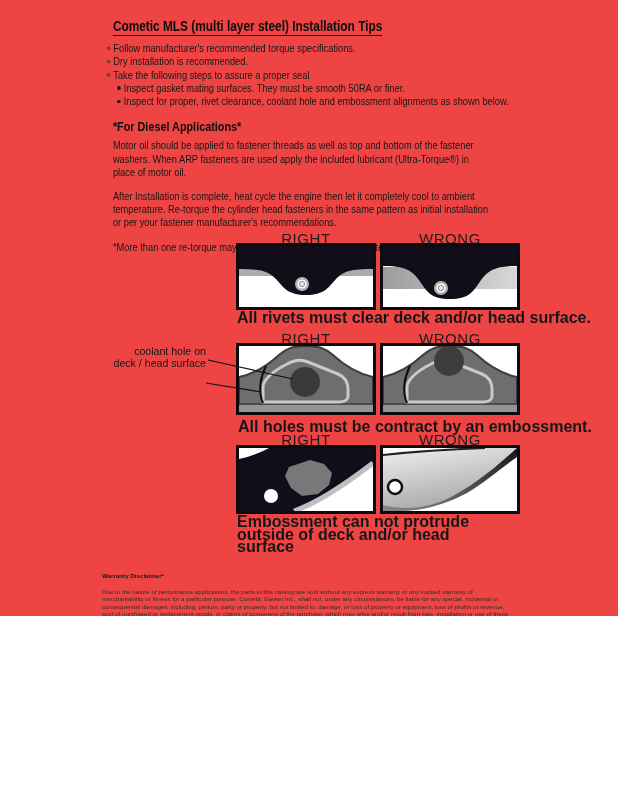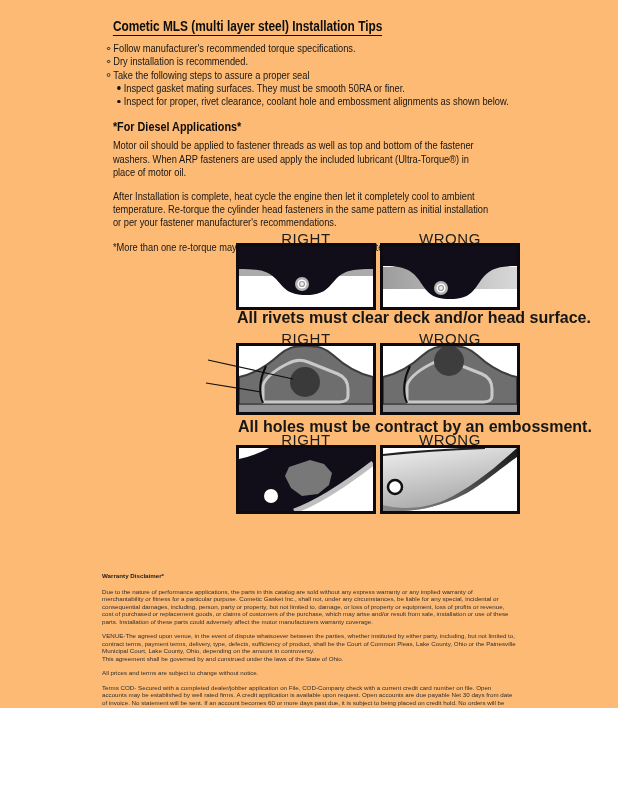--- a/index.html
+++ b/index.html
@@ -1,18 +1,18 @@
 <!DOCTYPE html>
 <html><head>
 <meta charset="utf-8">
 <style>
   * { margin:0; padding:0; box-sizing:border-box; }
   html,body { background:#ffffff; }
   body { width:618px; height:800px; font-family:"Liberation Sans", sans-serif; color:#1b1b1b; }
-  .page { position:relative; width:618px; height:708px; background:#fdba74; overflow:hidden; }
+  .page { position:relative; width:618px; height:616px; background:#ef4444; overflow:hidden; }
 
   
   .intro { position:absolute; left:106px; top:20px; width:482px;
            transform:scaleX(0.86); transform-origin:0 0;
            font-size:10.8px; line-height:13.2px; color:#161616; }
   .title { display:inline-block; margin-left:8px; font-size:13.8px; font-weight:bold;
            color:#0d0d0d; border-bottom:1.6px solid #0d0d0d; padding-bottom:2px; margin-bottom:6px; }
   .b-row { display:flex; align-items:flex-start; }
   .ring  { flex:none; width:3.5px; height:3.5px; border:1px solid #2a2a2a; border-radius:50%;
            margin:4.5px 4px 0 1px; }
@@ -103,20 +103,22 @@
       <circle cx="58" cy="42" r="4.6" fill="#ffffff"></circle>
       <circle cx="58" cy="42" r="2.5" fill="#ececec" stroke="#9a9a9a" stroke-width="1.2"></circle>
     </svg>
   </div>
   <div class="fig-caption" style="left:237px; top:312px;">All rivets must clear deck and/or head surface.</div>
 
   <div class="fig-label" style="left:236px; top:330px;">RIGHT</div>
   <div class="fig-label" style="left:380px; top:330px;">WRONG</div>
 
   <div class="anno" style="top:346px;">
+    <div>coolant hole on</div>
+    <div>deck / head surface</div>
   </div>
 
   <div class="fig-box" style="left:236px; top:343px; height:72px;">
     <svg viewBox="0 0 134 66">
       <path d="M0,66 V31 C14,28 27,21 40,9 C48,2 54,0 67,0 C80,0 86,2 94,9 C107,21 120,28 134,31 V66 Z" fill="#6e6e6e" stroke="#3c3c3c" stroke-width="2"></path>
       <line x1="0" y1="58" x2="134" y2="58" stroke="#434343" stroke-width="1.5"></line>
       <rect x="0" y="59" width="134" height="7" fill="#949494"></rect>
       <path d="M24,56 V41 C24,34 34,25 48,18 C55,14 62,13 69,16 L99,28 C106,31 109,36 109,43 V50 C109,54 105,56 100,56 Z" fill="none" stroke="#c9c9c9" stroke-width="3" stroke-linejoin="round"></path>
       <path d="M27,20 C21,32 19,46 24,57" fill="none" stroke="#0d0d0d" stroke-width="2"></path>
       <circle cx="66" cy="36" r="15" fill="#3a3a3a"></circle>
@@ -163,20 +165,21 @@
           <stop offset="0" stop-color="#161616"></stop>
             <stop offset="1" stop-color="#8a8a8a"></stop>
         </linearGradient>
       </defs>
       <path d="M0,7 C35,3 70,1 98,0 H134 V6 C108,28 82,46 58,56 C37,64 16,63 0,57 Z" fill="url(#bandg)"></path>
       <path d="M0,7 C36,3 72,1 102,0" fill="none" stroke="#222222" stroke-width="2"></path>
       <path d="M134,0 C110,22 86,41 62,52 C41,61 18,62 0,57 L0,63 L10,63 C36,64 62,57 84,45 C104,33 122,17 134,9 Z" fill="url(#wedgeg)"></path>
       <circle cx="12" cy="39" r="7" fill="#ffffff" stroke="#101010" stroke-width="2.5"></circle>
     </svg>
   </div>
+  <div class="fig-caption" style="left:237px; top:516px; width:252px;">Embossment can not protrude outside of deck and/or head surface</div>
 
   <div class="legal">
     <div class="legal-h">Warranty Disclaimer*</div>
     <div class="lp">Due to the nature of performance applications, the parts in this catalog are sold without any express warranty or any implied warranty of merchantability or fitness for a particular purpose.  Cometic Gasket Inc., shall not, under any circumstances, be liable for any special, incidental or consequential damages, including, person, party or property, but not limited to, damage, or loss of property or equipment, loss of profits or revenue, cost of purchased or replacement goods, or claims of customers of the purchase, which may arise and/or result from sale, installation or use of these parts.  Installation of these parts could adversely affect the motor manufacturers warranty coverage.</div>
     <div class="lp">
       <div>VENUE-The agreed upon venue, in the event of dispute whatsoever between the parties, whether instituted by either party, including, but not limited to, contract terms, payment terms, delivery, type, defects, sufficiency of product, shall be the Court of Common Pleas, Lake County, Ohio or the Painesville Municipal Court, Lake County, Ohio, depending on the amount in controversy.</div>
       <div>This agreement shall be governed by and construed under the laws of the State of Ohio.</div>
     </div>
     <div class="lp">All prices and terms are subject to change without notice.</div>
     <div class="lp">Terms COD- Secured with a completed dealer/jobber application on File, COD-Company check with a current credit card number on file.  Open accounts may be established by well rated firms.  A credit application is available upon request.  Open accounts are due payable Net 30 days from date of invoice.  No statement will be sent.  If an account becomes 60 or more days past due, it is subject to being placed on credit hold.  No orders will be shipped or new orders accepted until past due balance is paid.  If an account becomes 90 or more days past due, it is subject to being placed for collections.  All costs of collection are the responsibility of the customer, including attorney fees, court costs, and other expenses of litigation.</div>

